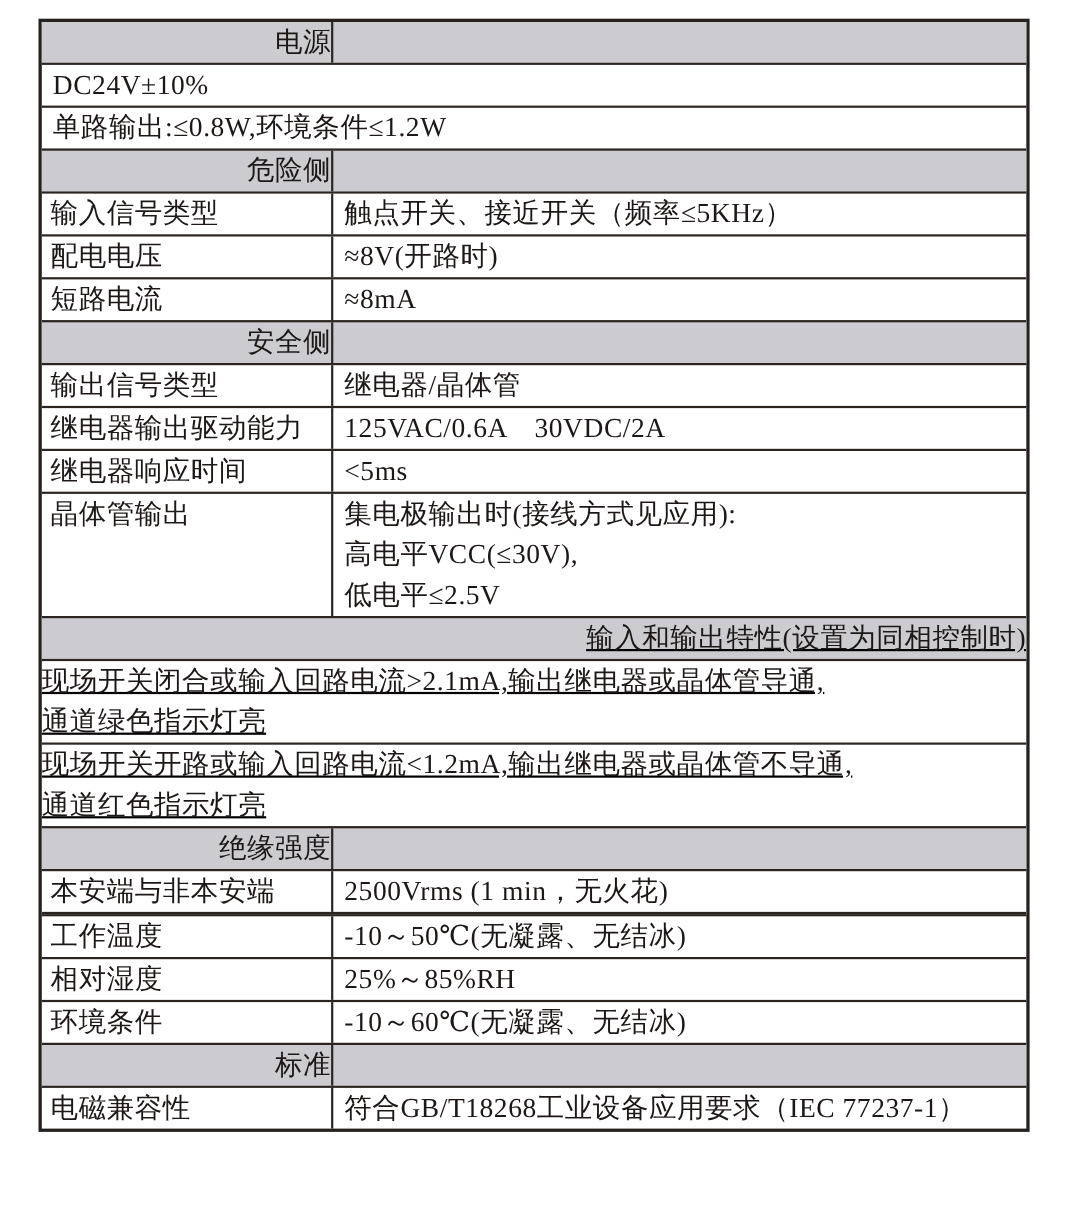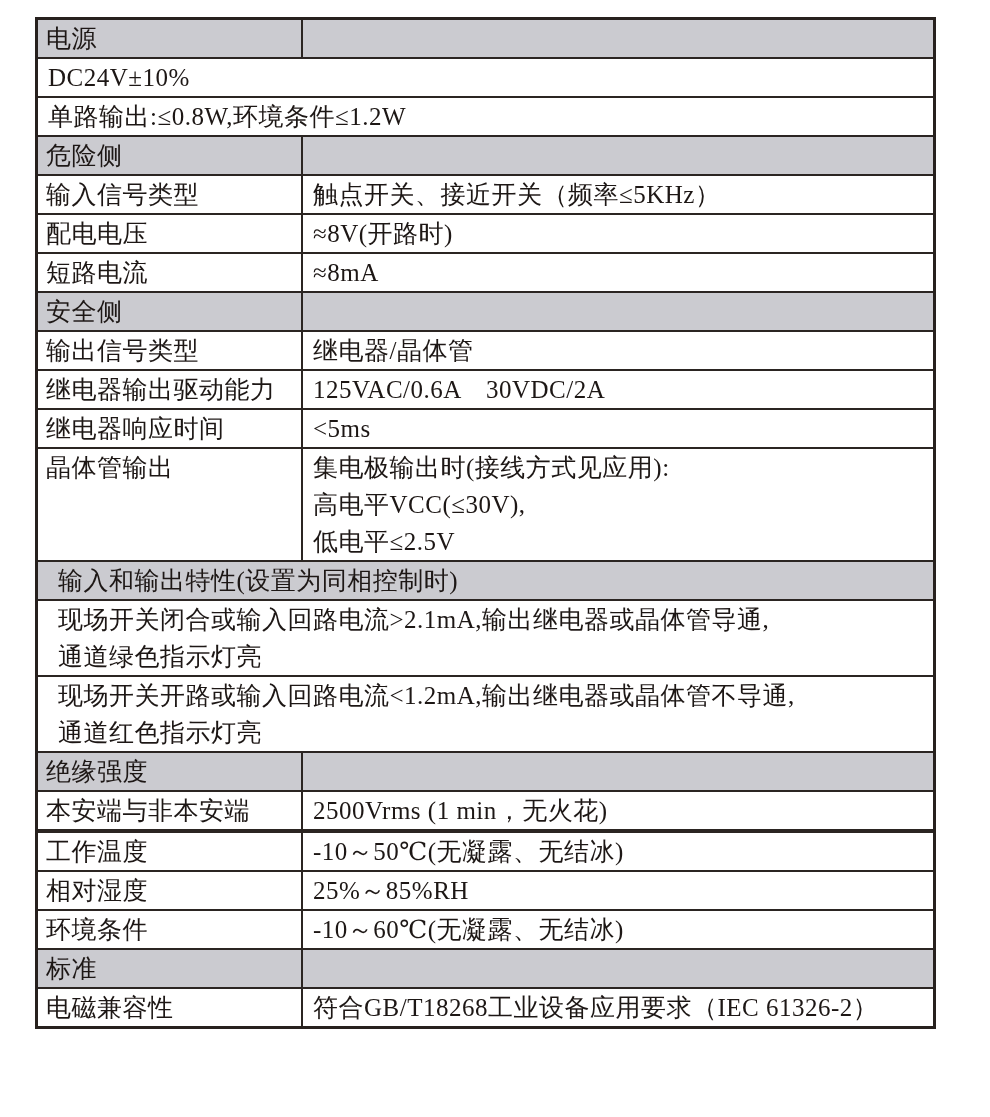--- a/index.html
+++ b/index.html
@@ -29,38 +29,40 @@
   .row {
     display: flex;
     border-top: 2px solid #2b2522;
     align-items: stretch;
   }
   .row:first-child {
     border-top: none;
   }
   .row.section, .row.section-full {
     background: #cbcbd0;
+    text-align: right;
   }
   .cell-label {
     flex: 0 0 255px;
     width: 255px;
     border-right: 2px solid #2b2522;
     padding-left: 8px;
     box-sizing: content-box;
     overflow: hidden;
   }
   .cell-value {
     flex: 1 1 auto;
     padding-left: 10px;
     overflow: hidden;
   }
   .cell-full {
     flex: 1 1 auto;
-    padding-left: 20px;
-    overflow: hidden;
+    padding-left: 0;
+    overflow: hidden;
+    text-decoration: underline;
   }
   .line {
     font-size: 25px;
     line-height: 37px;
     color: #1d1715;
     white-space: nowrap;
     letter-spacing: 0.5px;
   }
 </style>
 </head>
@@ -216,17 +218,17 @@
         <div class="cell-label">
           <div class="line">标准</div>
         </div>
         <div class="cell-value"></div>
       </div>
       <div class="row pair">
         <div class="cell-label">
           <div class="line">电磁兼容性</div>
         </div>
         <div class="cell-value">
-          <div class="line">符合GB/T18268工业设备应用要求（IEC 61326-2）</div>
+          <div class="line">符合GB/T18268工业设备应用要求（IEC 77237-1）</div>
         </div>
       </div>
     </div>
 </div>
 
 </body></html>

